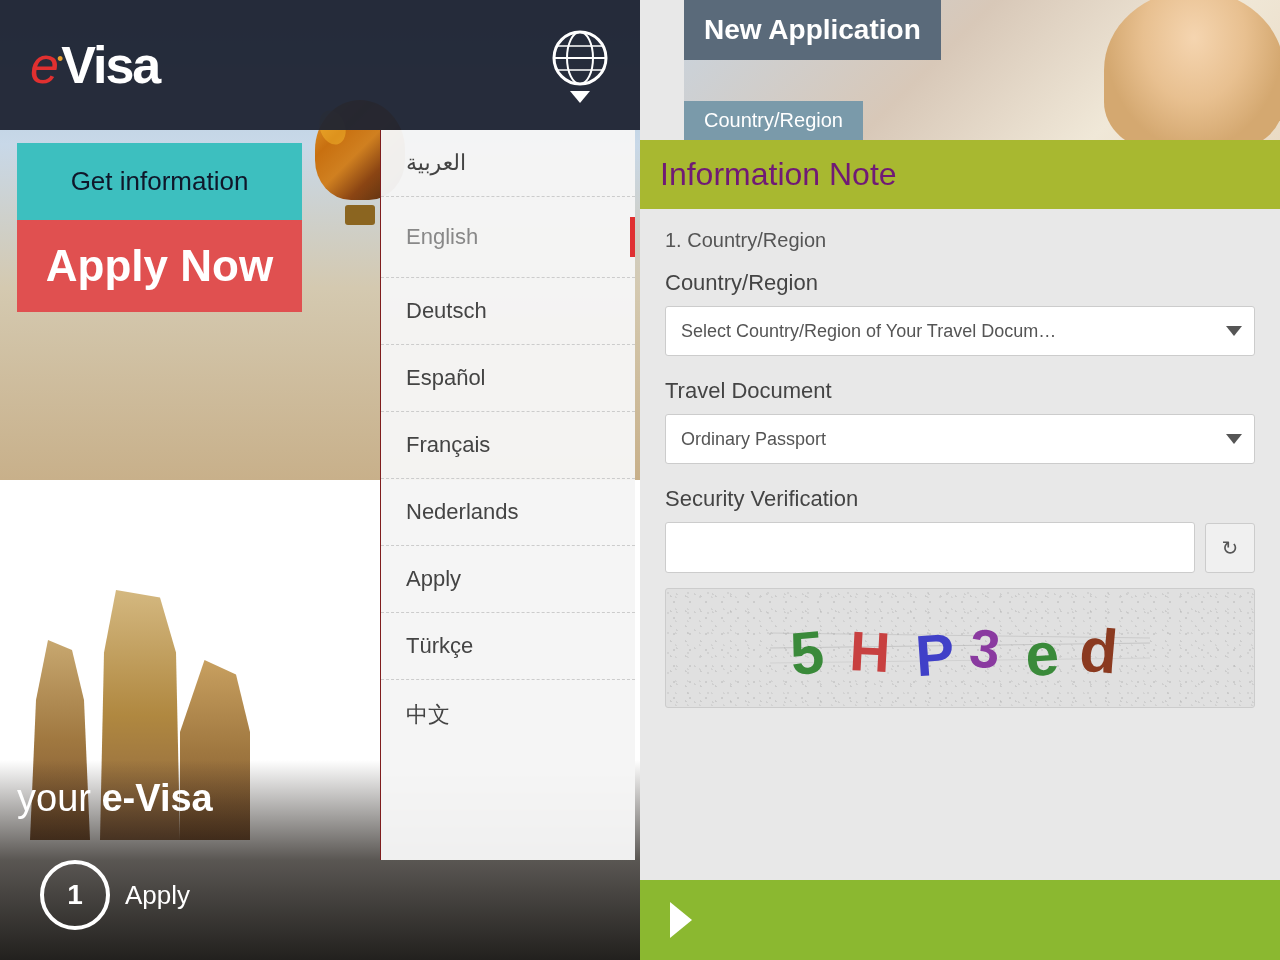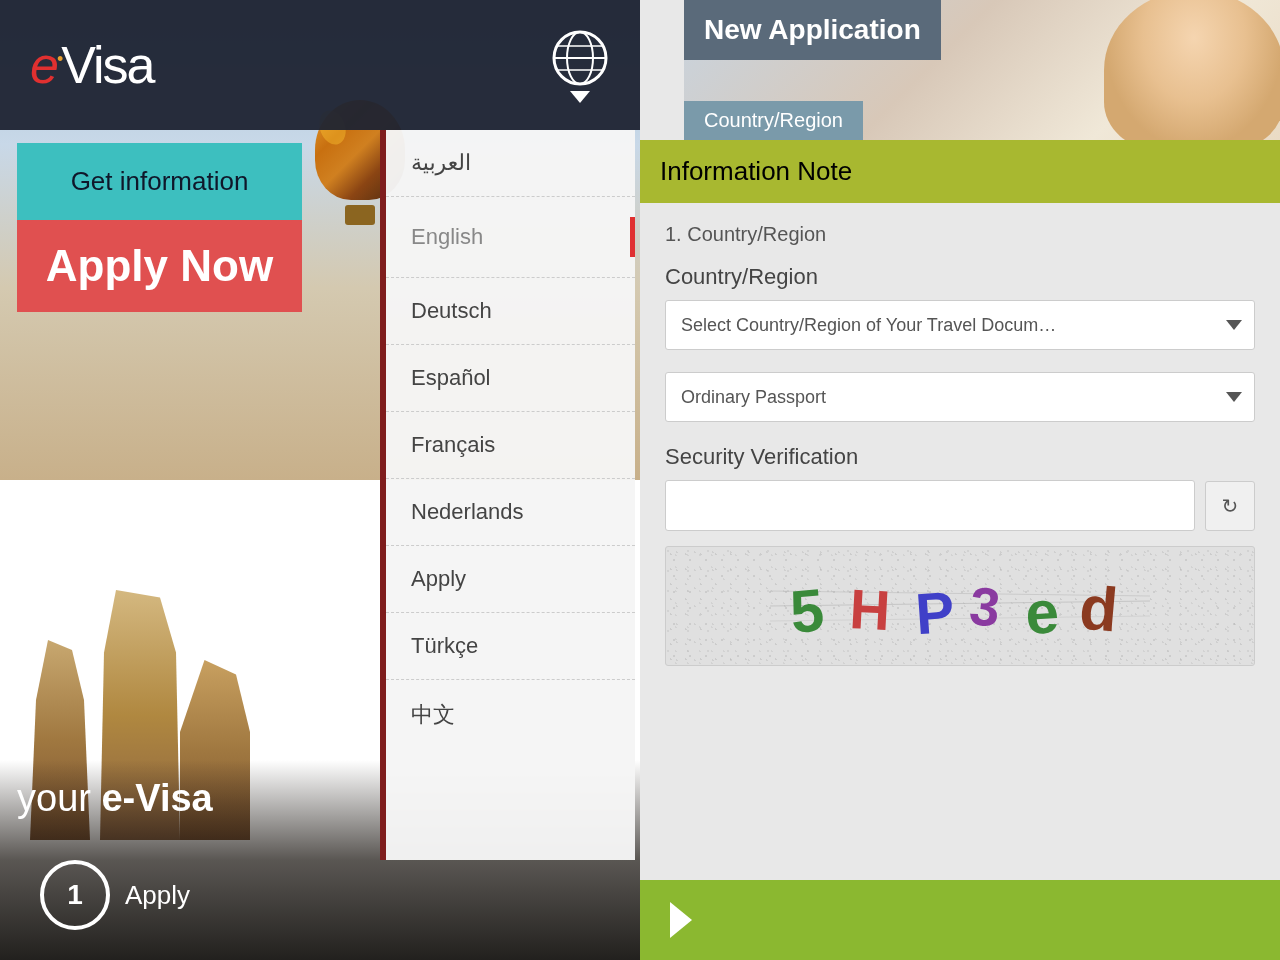--- a/index.html
+++ b/index.html
@@ -193,21 +193,21 @@
 
     
     .lang-menu {
       position: absolute;
       top: 130px;
       left: 380px;
       width: 255px;
       height: 730px;
       background: rgba(245, 245, 245, 0.97);
       z-index: 20;
-      border-left: 6px solid #7f1d1d;
+      border-left: 1px solid #7f1d1d;
       text-align: center;
     }
     .lang-item {
       padding: 20px 25px;
       font-size: 22px;
       color: #444;
       border-bottom: 1px dashed #ccc;
       cursor: pointer;
       display: flex;
       align-items: center;
@@ -321,22 +321,22 @@
       font-size: 20px;
     }
 
     
     .info-note-bar {
       background: #a8b830;
       padding: 16px 20px;
       flex-shrink: 0;
     }
     .info-note-text {
-      color: #000000;
-      font-size: 26px;
+      color: #701a75;
+      font-size: 32px;
       font-weight: 500;
     }
 
     
     .form-area {
       background: #e8e8e8;
       padding: 20px 25px;
       flex: 1;
       overflow-y: auto;
     }
@@ -485,21 +485,21 @@
   <div class="rocks">
     <div class="rock1"></div>
     <div class="rock2"></div>
     <div class="rock3"></div>
   </div>
 
   <div class="bottom-overlay"></div>
 
   <div class="header-bar">
     <div class="logo-text">
-      <span class="e-part">e</span><span style="color:#e8a030;font-size:18px;vertical-align:super;">•</span><span style="color:white;">Visa</span>
+      <span class="e-part">e</span><span style="color:#e8a030;font-size:18px;vertical-align:super;">•</span><span style="color:white;font-weight:bold;">Visa</span>
     </div>
     <div class="globe-icon-container">
       <svg class="globe-icon" viewBox="0 0 60 60" fill="none" xmlns="http://www.w3.org/2000/svg">
         <circle cx="30" cy="30" r="26" stroke="white" stroke-width="3" fill="none"></circle>
         <ellipse cx="30" cy="30" rx="13" ry="26" stroke="white" stroke-width="2" fill="none"></ellipse>
         <line x1="4" y1="30" x2="56" y2="30" stroke="white" stroke-width="2"></line>
         <line x1="8" y1="18" x2="52" y2="18" stroke="white" stroke-width="1.5"></line>
         <line x1="8" y1="42" x2="52" y2="42" stroke="white" stroke-width="1.5"></line>
       </svg>
       <div class="globe-arrow"></div>
@@ -568,20 +568,21 @@
       <div class="field-label">Country/Region</div>
       <div class="select-wrapper">
         <select>
           <option>Select Country/Region of Your Travel Docum…</option>
         </select>
         <div class="select-arrow"></div>
       </div>
     </div>
 
     <div class="field-wrapper">
+      <div class="field-label">Travel Document</div>
       <div class="select-wrapper">
         <select>
           <option>Ordinary Passport</option>
         </select>
         <div class="select-arrow"></div>
       </div>
     </div>
 
     <div class="field-wrapper">
       <div class="field-label">Security Verification</div>

